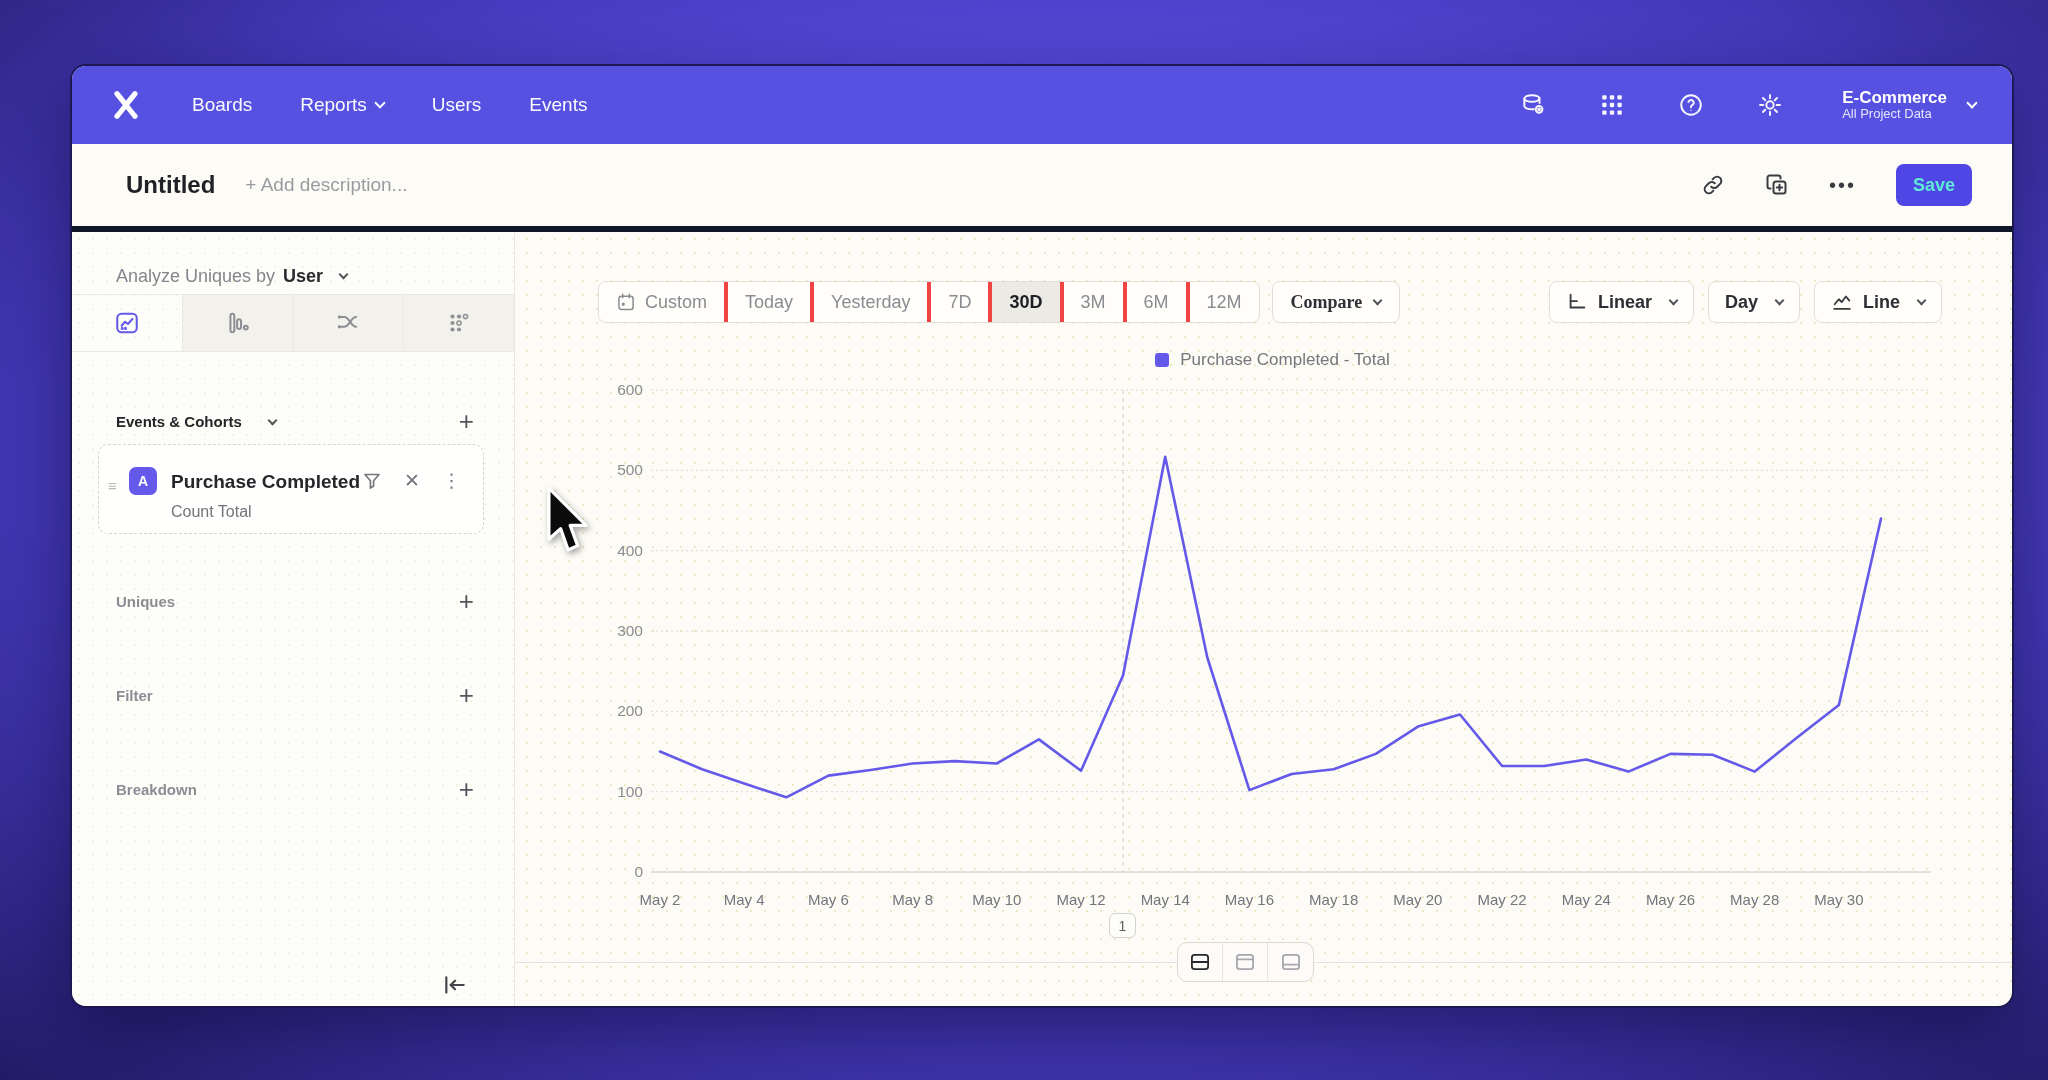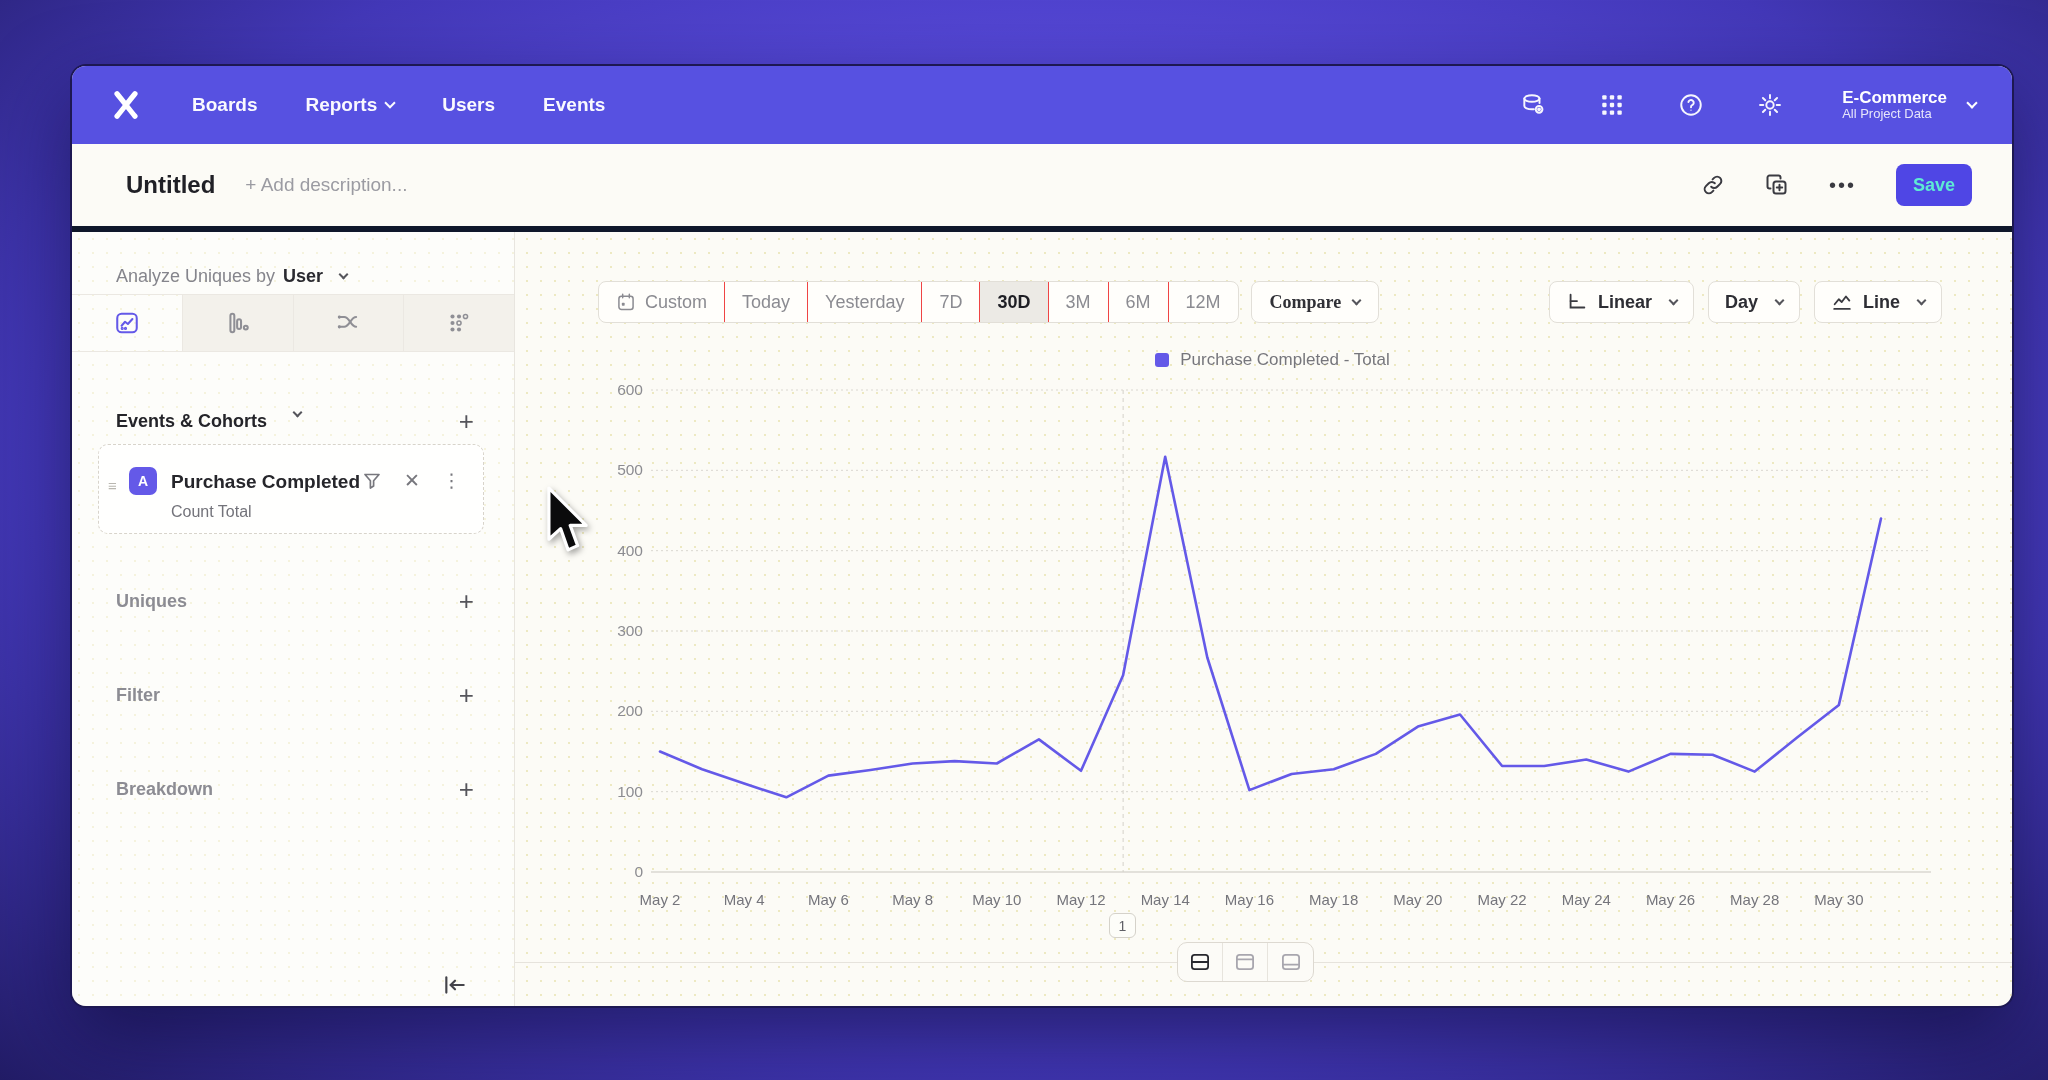--- a/index.html
+++ b/index.html
@@ -14,21 +14,21 @@
     background:#fcfbf6; border-radius:14px; overflow:hidden;
     box-shadow: 0 0 0 2px #1d1852, 0 30px 80px rgba(8,6,40,.55);
   }
   
   .topnav {
     position:absolute; left:0; top:0; right:0; height:78px;
     background:#5751e1; display:flex; align-items:center; padding:0 36px; color:#fff;
   }
   .logo { width:36px; height:36px; margin-right:48px; flex:0 0 auto; }
   .nav-links { display:flex; align-items:center; gap:48px; font-size:19px; }
-  .nav-link { display:flex; align-items:center; cursor:pointer; color:rgba(255,255,255,.97);font-weight:bold; }
+  .nav-link { display:flex; align-items:center; cursor:pointer; color:rgba(255,255,255,.97); }
   .chev { display:inline-block; width:8px; height:8px; border-right:2px solid currentColor; border-bottom:2px solid currentColor; transform:rotate(45deg); margin-left:9px; margin-top:-4px; }
   .searchbar {
     position:absolute; left:50%; transform:translateX(-50%); top:16px;
     width:635px; height:46px; border-radius:8px;
     background:rgba(22,16,100,.25); border:1px solid rgba(255,255,255,.22);
     display:flex; align-items:center; padding:0 16px; gap:12px;
   }
   .searchbar input { flex:1; background:transparent; border:none; outline:none; color:#fff; font-size:19px; font-family:inherit; }
   .searchbar input::placeholder { color:rgba(255,255,255,.88); }
   .nav-right { margin-left:auto; display:flex; align-items:center; gap:53px; }
@@ -59,38 +59,38 @@
   
   .analyze { position:absolute; left:44px; top:22px; font-size:18px; color:#85858c; display:flex; align-items:center; gap:8px;margin-top:12px; }
   .analyze b { color:#2a2a30; font-weight:600; }
   .analyze .chev { border-color:#56565c; width:7px; height:7px; }
   .tabs { position:absolute; left:0; top:62px; right:0; height:58px; display:flex; border-top:1px solid #ebe8e2; border-bottom:1px solid #ebe8e2; }
   .tab { flex:1; display:flex; align-items:center; justify-content:center; background:#f3f1eb; border-right:1px solid #ebe8e2; color:#8f8f95; cursor:pointer; }
   .tab:last-child { border-right:none; }
   .tab.active { background:transparent; color:#6459e8; }
   .tab svg { width:26px; height:26px; }
   .side-section { position:absolute; left:44px; right:40px; display:flex; align-items:center; justify-content:space-between; }
-  .side-section .label { font-size:18px; font-weight:700; color:#242429; display:flex; align-items:flex-start; gap:18px; }
+  .side-section .label { font-size:15px; font-weight:700; color:#242429; display:flex; align-items:center; gap:18px; }
   .side-section .label .chev { width:7px; height:7px; border-width:2px; color:#55555b; margin-top:-2px; }
   .side-section .label.muted { color:#8c8c93; font-weight:600; }
   .plus { font-size:26px; font-weight:400; color:#55555b; cursor:pointer; line-height:1; }
   .event-card { position:absolute; left:26px; right:30px; top:212px; height:90px; background:#fffffe; border:1px dashed #d8d4cb; border-radius:10px; }
   .drag-handle { position:absolute; left:9px; top:32px; color:#b9b7b0; font-size:15px; cursor:grab; }
   .event-badge { position:absolute; left:30px; top:22px; width:28px; height:28px; border-radius:7px; background:#6459e8; color:#fff; font-size:14px; font-weight:700; display:flex; align-items:center; justify-content:center; }
   .event-title { position:absolute; left:72px; top:26px; font-size:19px; font-weight:700; color:#26262b; }
   .event-metric { position:absolute; left:72px; top:58px; font-size:16px; color:#73737a; }
   .card-icons { position:absolute; right:22px; top:24px; display:flex; align-items:center; gap:22px; color:#77777d; }
   .card-icons svg { width:20px; height:20px; cursor:pointer; }
   .card-icons .x { font-size:19px; cursor:pointer; }
   .card-icons .vdots { font-size:19px; letter-spacing:0; cursor:pointer; }
   .collapse { position:absolute; right:46px; bottom:10px; width:26px; height:22px; color:#44444a; cursor:pointer; }
   
   .controls { position:absolute; left:83px; top:49px; display:flex; align-items:center; }
   .seg-group { display:flex; height:42px; border:1px solid #e2dfd8; border-radius:8px; background:#fffefb; overflow:hidden; }
-  .seg { display:flex; align-items:center; gap:9px; padding:0 17px; font-size:18px; color:#8b8b91; border-right:1px solid #ef4444; cursor:pointer; white-space:nowrap; }
+  .seg { display:flex; align-items:center; gap:9px; padding:0 17px; font-size:18px; color:#8b8b91; border-right:4px solid #ef4444; cursor:pointer; white-space:nowrap; }
   .seg:last-child { border-right:none; }
   .seg.active { background:#eceae5; color:#1e1e24; font-weight:600; }
   .seg svg { width:20px; height:20px; }
   .compare-btn { margin-left:12px; height:42px; display:flex; align-items:center; gap:4px; padding:0 18px; border:1px solid #e2dfd8; border-radius:8px; background:#fffefb; font-size:18px; font-weight:600; color:#303036; cursor:pointer;font-family:Liberation Serif, serif; }
   .compare-btn .chev, .ctl-btn .chev { width:7px; height:7px; color:#55555b; margin-left:8px; margin-top:-3px; }
   .controls-right { position:absolute; right:70px; top:49px; display:flex; gap:14px; }
   .ctl-btn { height:42px; display:flex; align-items:center; padding:0 16px; gap:10px; border:1px solid #e2dfd8; border-radius:8px; background:#fffefb; font-size:18px; font-weight:600; color:#2e2e34; cursor:pointer; }
   .ctl-btn svg { width:22px; height:22px; color:#3a3a40; }
   
   .legend { position:absolute; left:145px; top:118px; width:1225px; display:flex; align-items:center; justify-content:center; gap:11px; font-size:17px; color:#76767c; }

